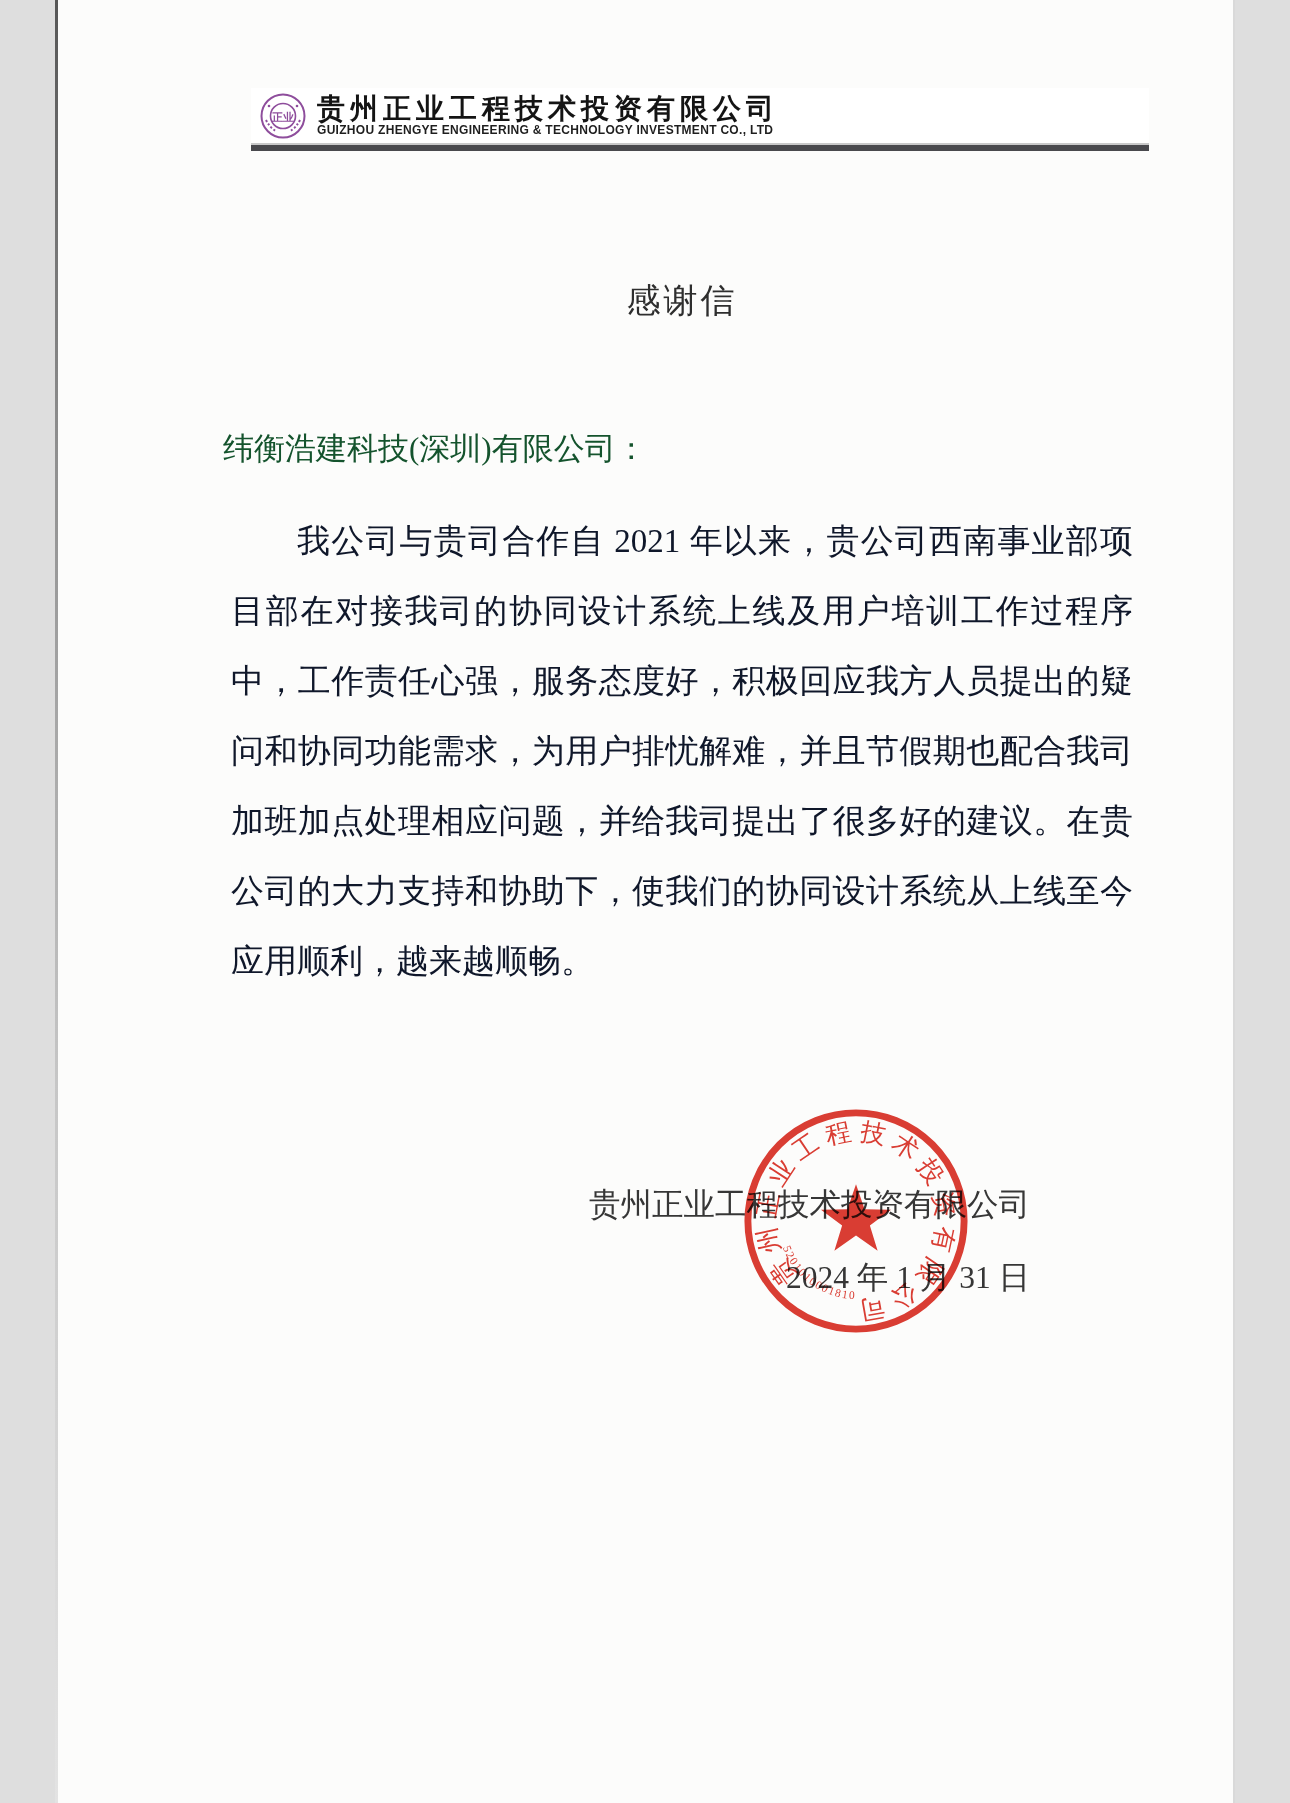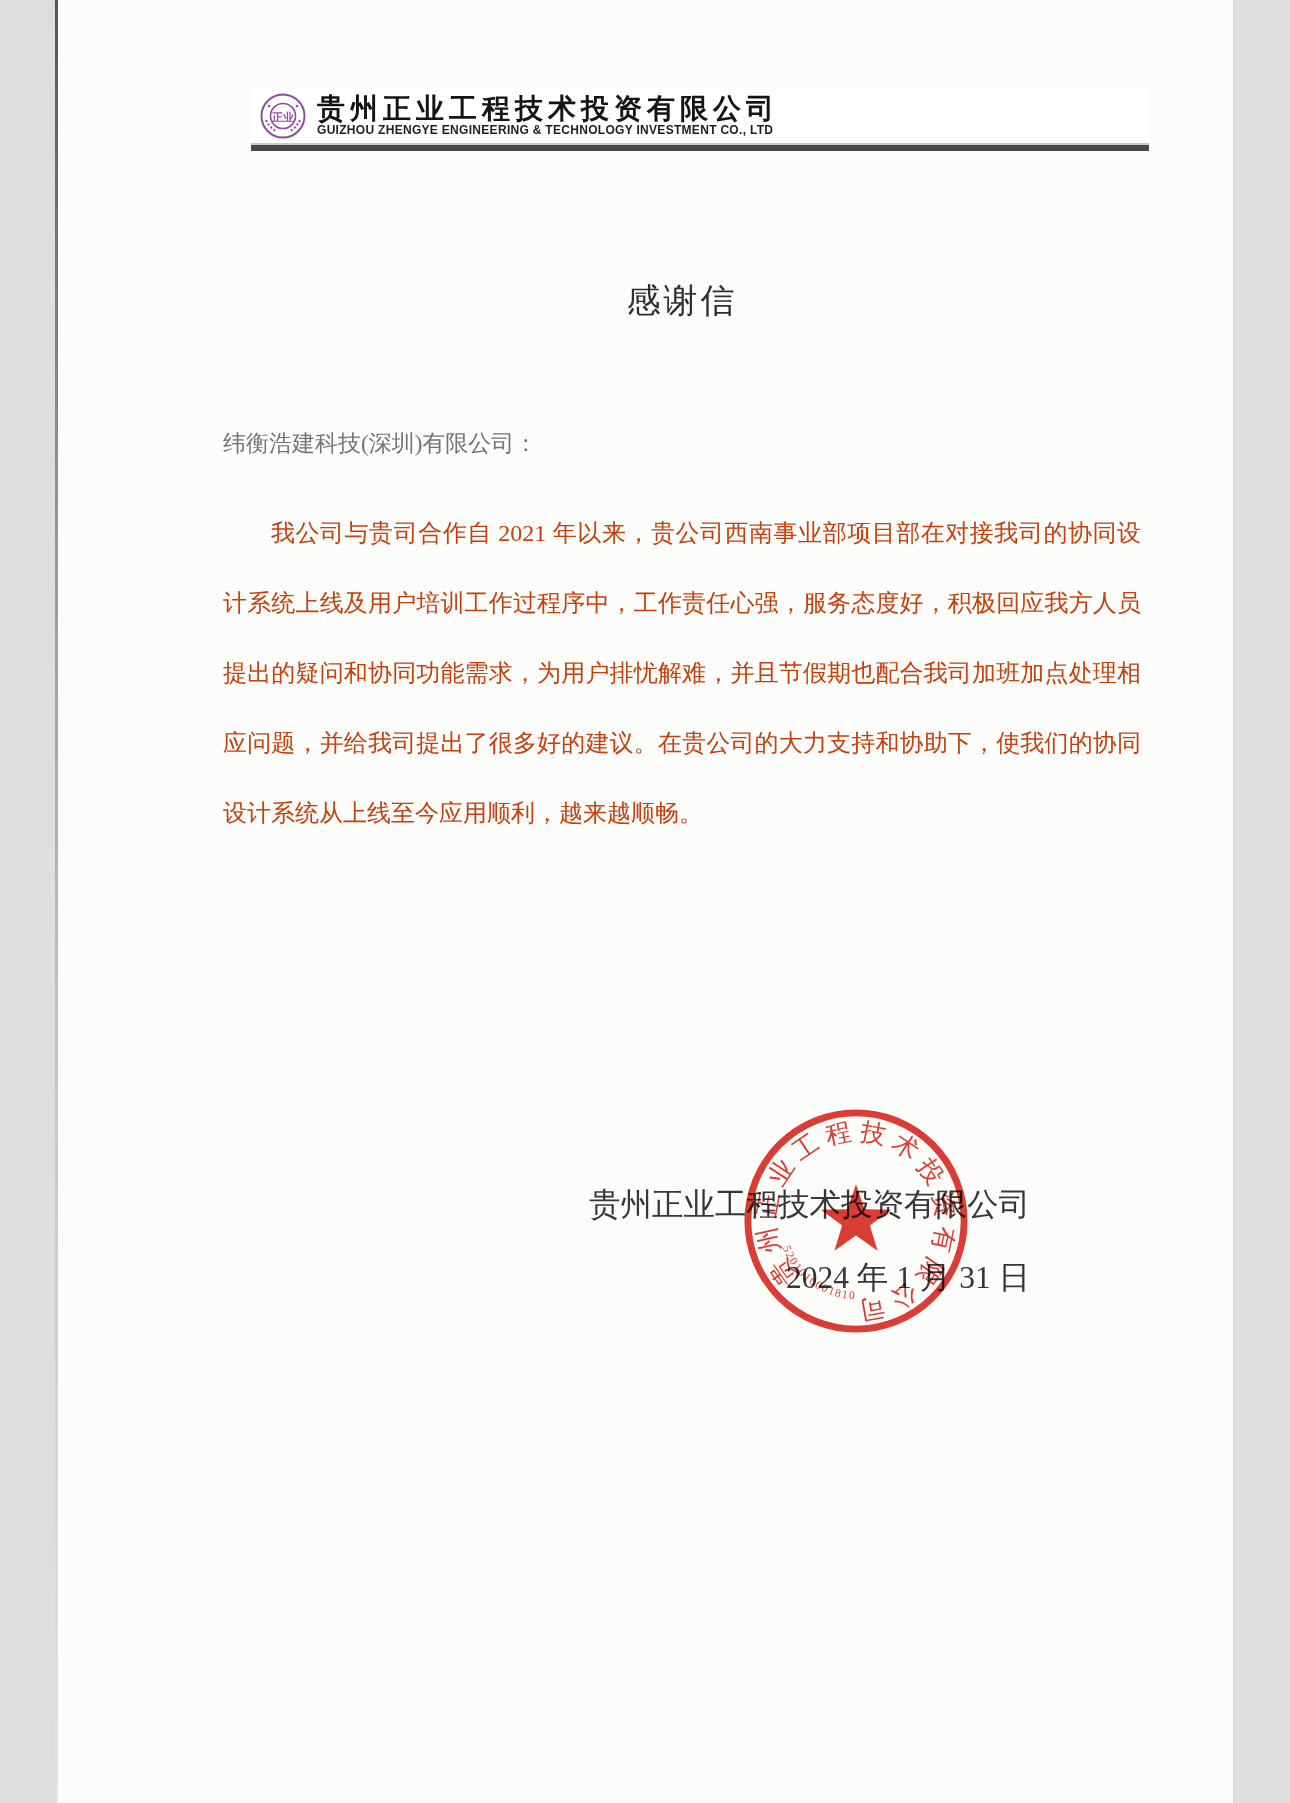--- a/index.html
+++ b/index.html
@@ -44,28 +44,28 @@
     position:absolute;left:196px;top:143px;width:898px;height:6px;
     background:#49494d;border-top:2px solid #c9c9c9;
   }
   
   .title{
     position:absolute;left:168px;top:278px;width:918px;
     text-align:center;font-size:34px;letter-spacing:3px;color:#2e2e2e;
   }
   .recipient{
     position:absolute;left:168px;top:428px;width:918px;
-    font-size:23px;color:#737373;
+    font-size:31px;color:#14532d;
   }
   .body-text{
     position:absolute;left:168px;top:498px;width:918px;
   }
   .body-text p{
-    margin:0;font-size:24px;line-height:70px;
-    text-align:justify;text-indent:2em;color:#c2410c;
+    margin:8px;font-size:33px;line-height:70px;
+    text-align:justify;text-indent:2em;color:#0f172a;
   }
   .body-text p + p{margin-top:20px;}
   .signature{
     position:absolute;right:205px;top:1168px;text-align:right;
     font-size:31.5px;line-height:73px;color:#363636;white-space:nowrap;
   }
   
   .seal{
     position:absolute;left:686px;top:1106px;width:230px;height:230px;
     mix-blend-mode:multiply;opacity:0.92;

